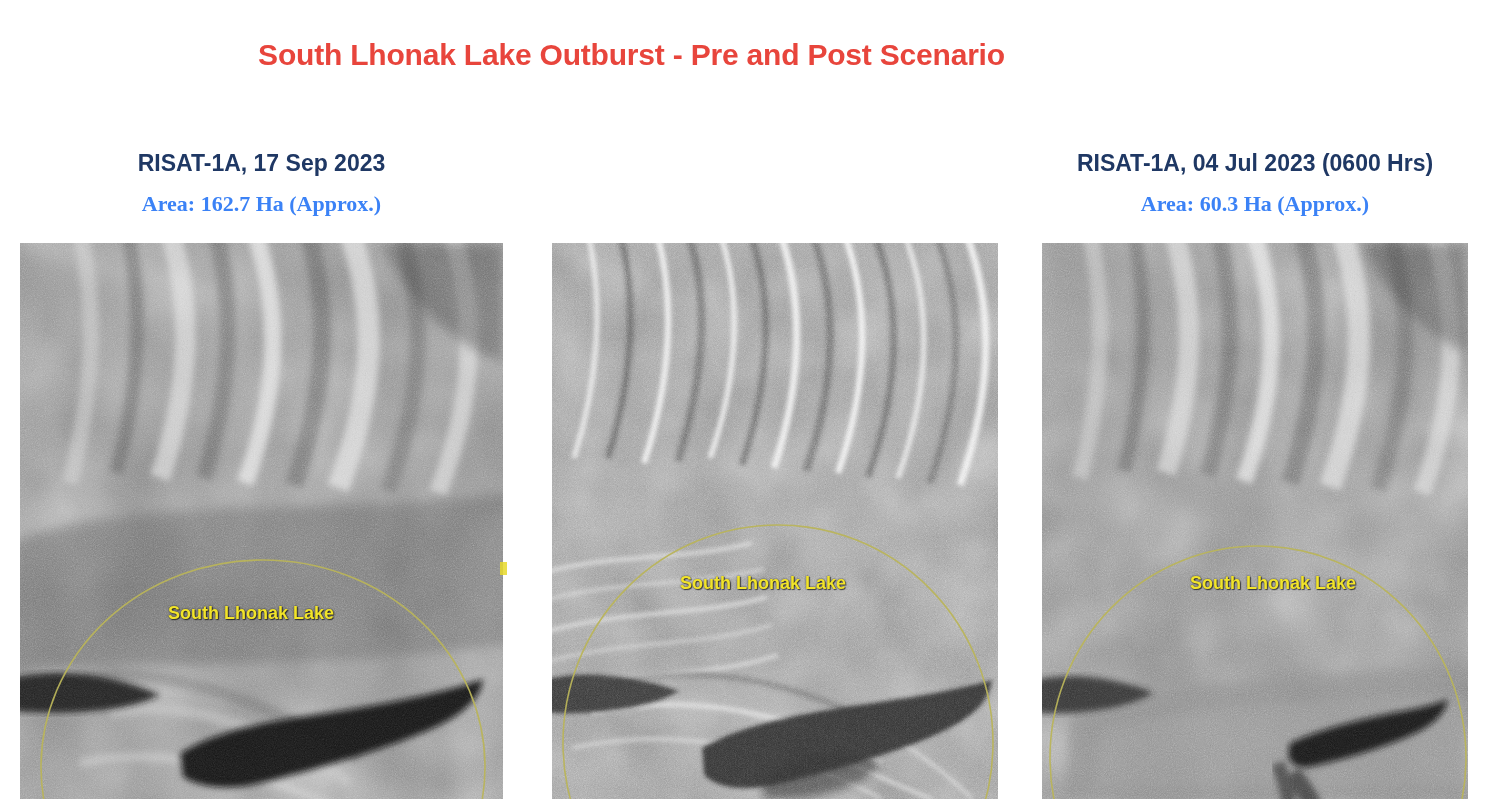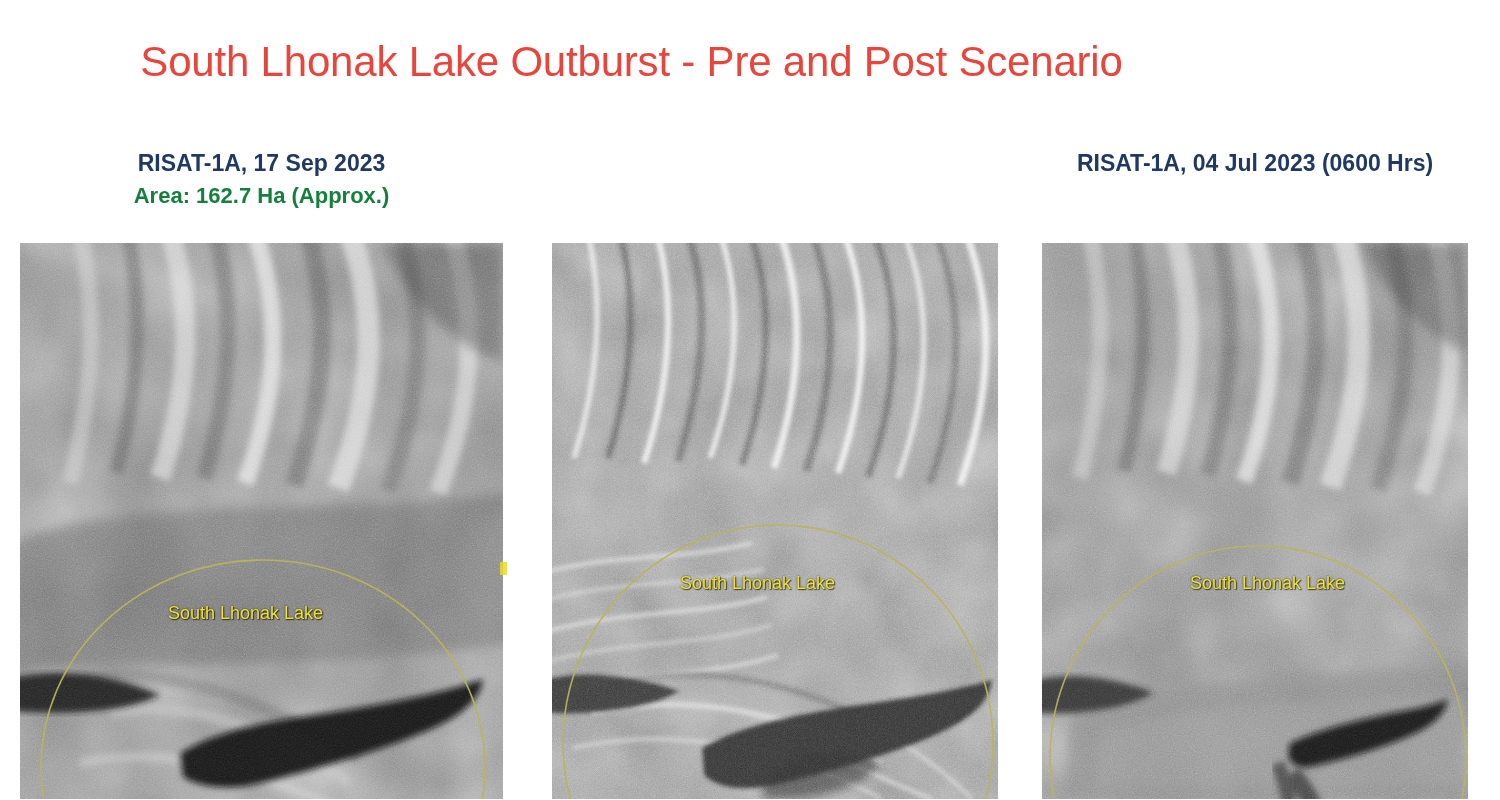--- a/index.html
+++ b/index.html
@@ -15,22 +15,22 @@
     position: relative;
   }
 
   
   #figure-title {
     position: absolute;
     top: 38px;
     left: 0;
     width: 1263px;
     text-align: center;
-    font-size: 42px;
-    font-weight: normal;
+    font-size: 30px;
+    font-weight: bold;
     color: #e8453c;
     letter-spacing: -0.2px;
     white-space: nowrap;
   }
 
   
   #panels {
     position: absolute;
     top: 16px; left: 0;
     width: 1500px;
@@ -41,36 +41,37 @@
   .panel-sensor {
     font-size: 23px;
     font-weight: bold;
     color: #1f3864;
     white-space: nowrap;
     line-height: 1.1;
   }
   .panel-area {
     font-size: 22px;
     font-weight: bold;
-    color: #15803d;
+    color: #3b82f6;
     white-space: nowrap;
     line-height: 1.1;
-    margin-top: 8px;
+    margin-top: 16px;
+    font-family: Liberation Serif, serif;
   }
   .panel-image {
     position: absolute;
     overflow: hidden;
     background: #8a8a8a;
   }
   .panel-image svg { display: block; }
 
   .lake-label {
     position: absolute;
     font-size: 18px;
-    font-weight: normal;
+    font-weight: bold;
     color: #f2e42a;
     white-space: nowrap;
     text-shadow: 0 0 2px rgba(0,0,0,0.75), 1px 1px 1px rgba(0,0,0,0.6);
     pointer-events: none;
   }
 
   #stray-mark {
     position: absolute;
     left: 500px;
     top: 562px;
@@ -268,20 +269,21 @@
           <ellipse cx="226" cy="500" rx="215" ry="218" fill="none" stroke="#b9b45a" stroke-width="1.6" opacity="0.95"></ellipse>
         </g>
       </svg>
       <div class="lake-label" style="left:128px; top:330px;">South Lhonak Lake</div>
     </div>
   </div>
 
   <div class="panel" style="left:1042px; width:426px;">
     <div class="panel-head" style="position:absolute; top:135px; left:-32px; width:490px;">
       <div class="panel-sensor">RISAT-1A, 04 Jul 2023 (0600 Hrs)</div>
+      <div class="panel-area">Area: 60.3 Ha (Approx.)</div>
     </div>
 
     <div class="panel-image" style="left:0px; top:227px; width:426px; height:556px;">
       <svg width="426" height="556" viewBox="0 0 426 556" xmlns="http://www.w3.org/2000/svg">
         <defs>
           <filter id="sar3" x="0" y="0" width="100%" height="100%">
             <feTurbulence type="fractalNoise" baseFrequency="0.95" numOctaves="4" seed="41" result="n"></feTurbulence>
             <feColorMatrix in="n" type="saturate" values="0"></feColorMatrix>
             <feComponentTransfer>
                 <feFuncA type="linear" slope="0.9"></feFuncA>

